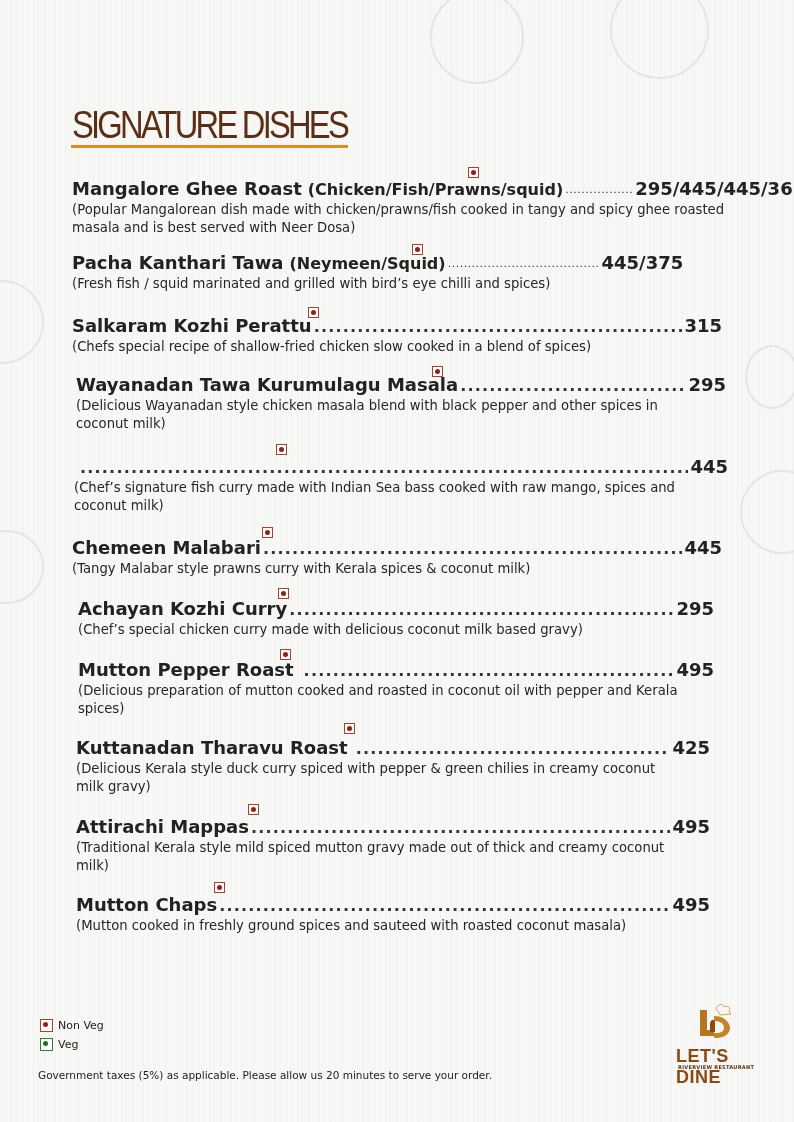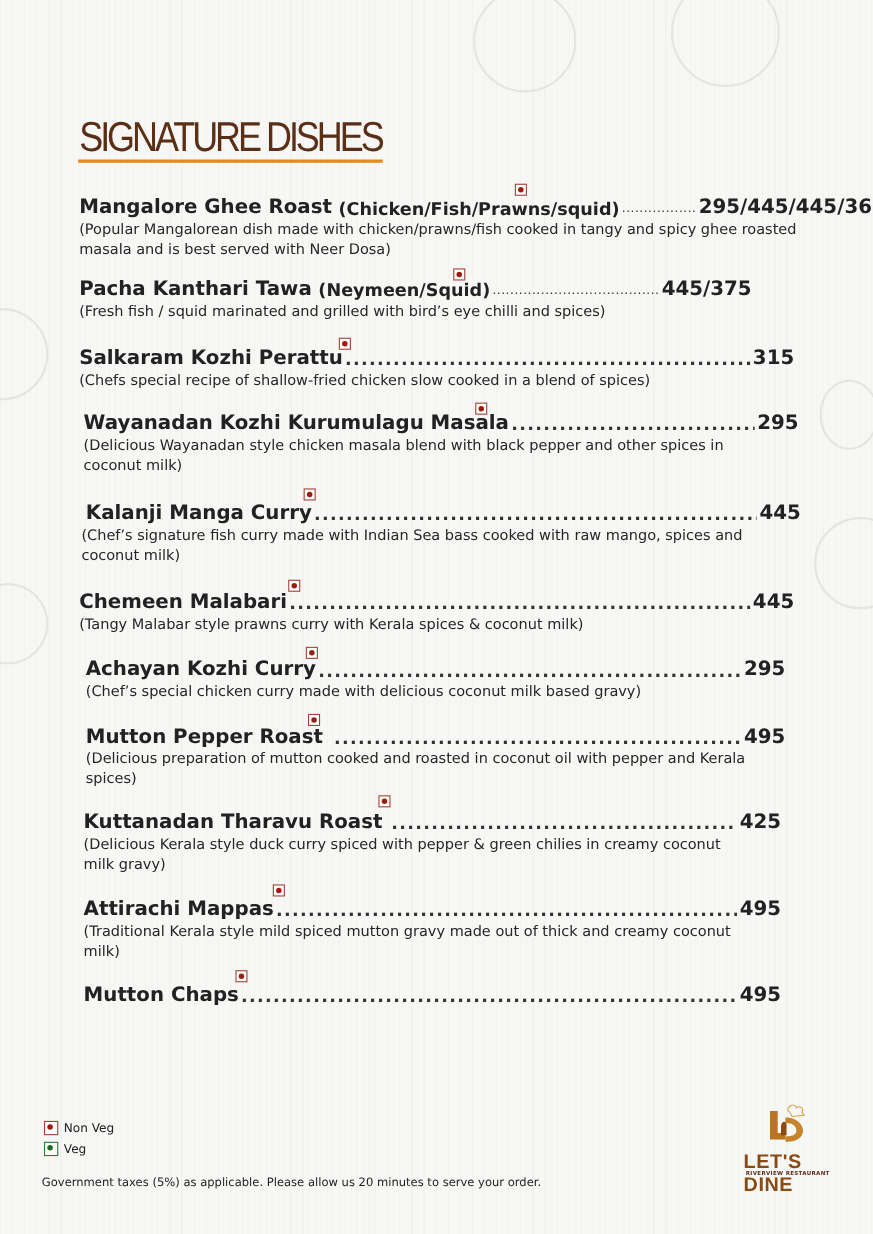--- a/index.html
+++ b/index.html
@@ -81,31 +81,30 @@
     <span class="dish-name">Salkaram Kozhi Perattu</span>
     <span class="leader">....................................................................................................</span>
     <span class="price">315</span>
   </div>
   <span class="mark" style="left:236px;top:-4px;"></span>
   <div class="desc">(Chefs special recipe of shallow-fried chicken slow cooked in a blend of spices)</div>
 </div>
 
 <div class="item" style="top:370px;left:76px;">
   <div class="name-row">
-    <span class="dish-name">Wayanadan Kozhi Kurumulagu Masala</span>
+    <span class="dish-name">Wayanadan Tawa Kurumulagu Masala</span>
     <span class="leader">....................................................................................................</span>
     <span class="price">295</span>
   </div>
   <span class="mark" style="left:356px;top:-4px;"></span>
   <div class="desc" style="width:620px;">(Delicious Wayanadan style chicken masala blend with black pepper and other spices in coconut milk)</div>
 </div>
 
 <div class="item" style="top:452px;left:78px;">
   <div class="name-row">
-    <span class="dish-name">Kalanji Manga Curry</span>
     <span class="leader">....................................................................................................</span>
     <span class="price">445</span>
   </div>
   <span class="mark" style="left:198px;top:-8px;"></span>
   <div class="desc" style="margin-left:-4px;width:630px;">(Chef’s signature fish curry made with Indian Sea bass cooked with raw mango, spices and coconut milk)</div>
 </div>
 
 <div class="item" style="top:533px;">
   <div class="name-row">
     <span class="dish-name">Chemeen Malabari</span>
@@ -156,20 +155,21 @@
   <div class="desc" style="width:600px;">(Traditional Kerala style mild spiced mutton gravy made out of thick and creamy coconut milk)</div>
 </div>
 
 <div class="item" style="top:890px;left:76px;width:634px;">
   <div class="name-row">
     <span class="dish-name">Mutton Chaps</span>
     <span class="leader">....................................................................................................</span>
     <span class="price">495</span>
   </div>
   <span class="mark" style="left:138px;top:-8px;"></span>
+  <div class="desc">(Mutton cooked in freshly ground spices and sauteed with roasted coconut masala)</div>
 </div>
 
 <div class="legend" style="top:1019px;">
   <span class="mark" style="width:13px;height:13px;"></span>
   <span>Non Veg</span>
 </div>
 <div class="legend" style="top:1038px;">
   <span class="mark veg" style="width:13px;height:13px;"></span>
   <span>Veg</span>
 </div>

